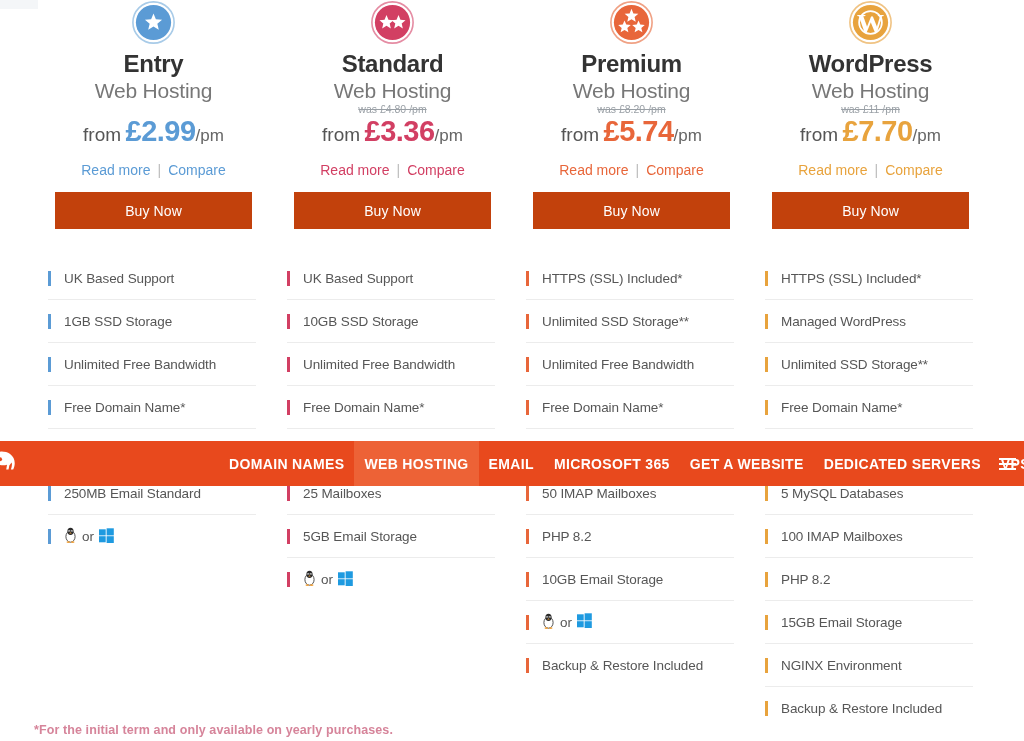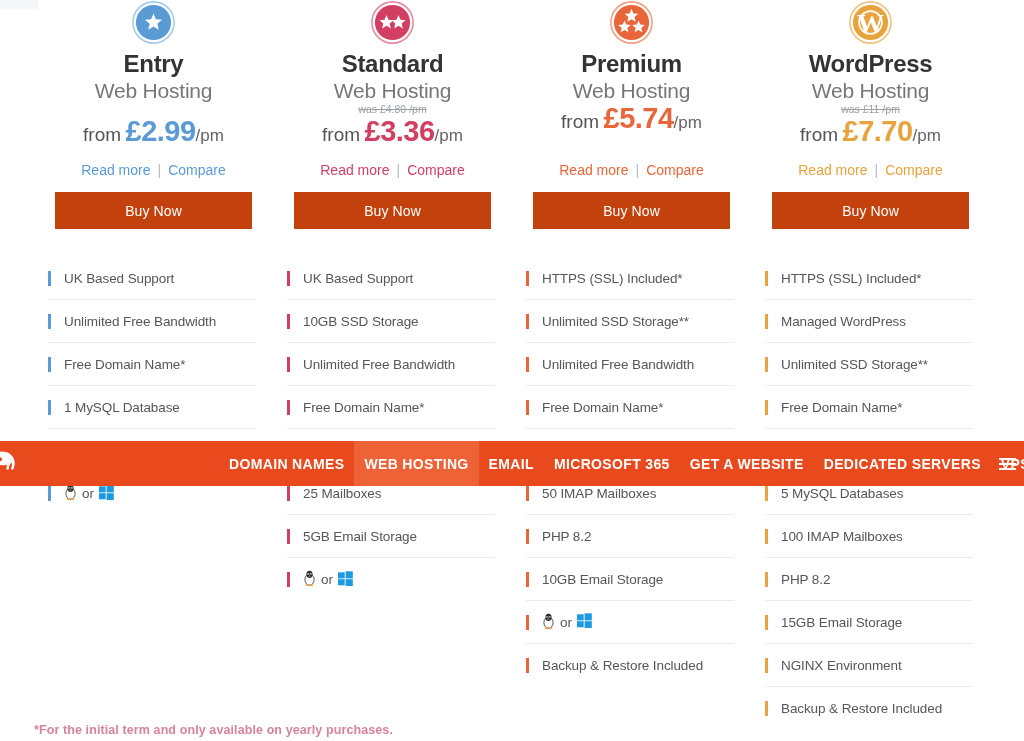--- a/index.html
+++ b/index.html
@@ -296,20 +296,24 @@
           <span class="price-line"><span class="price-from">from</span> <span class="price-amount" style="color:#5b9bd5">£2.99</span><span class="price-pm">/pm</span></span>
         </div>
         <div class="links"><a href="#" style="color:#5b9bd5">Read more</a><span class="sep">|</span><a href="#" style="color:#5b9bd5">Compare</a></div>
         <div class="buy-wrap">
           <button class="buy-btn">Buy Now</button>
         </div>
         <ul class="features">
           <li class="feature">
             <span class="bar" style="background:#5b9bd5"></span>
             <span class="feat-label">UK Based Support</span>
+          </li>
+          <li class="feature">
+            <span class="bar" style="background:#5b9bd5"></span>
+            <span class="feat-label">1GB SSD Storage</span>
           </li>
           <li class="feature">
             <span class="bar" style="background:#5b9bd5"></span>
             <span class="feat-label">Unlimited Free Bandwidth</span>
           </li>
           <li class="feature">
             <span class="bar" style="background:#5b9bd5"></span>
             <span class="feat-label">Free Domain Name*</span>
           </li>
           <li class="feature">
@@ -424,20 +428,21 @@
             <circle cx="21.5" cy="21.5" r="20.6" fill="none" stroke="#f0a184" stroke-width="1.6"></circle>
             <circle cx="21.5" cy="21.5" r="17.6" fill="#e8663a"></circle>
             <polygon points="21.50,7.80 23.40,12.38 28.35,12.78 24.58,16.00 25.73,20.82 21.50,18.24 17.27,20.82 18.42,16.00 14.65,12.78 19.60,12.38" fill="#ffffff"></polygon>
             <polygon points="14.50,19.40 16.25,23.60 20.78,23.96 17.32,26.92 18.38,31.34 14.50,28.97 10.62,31.34 11.68,26.92 8.22,23.96 12.75,23.60" fill="#ffffff"></polygon>
             <polygon points="28.50,19.40 30.25,23.60 34.78,23.96 31.32,26.92 32.38,31.34 28.50,28.97 24.62,31.34 25.68,26.92 22.22,23.96 26.75,23.60" fill="#ffffff"></polygon>
           </svg>
         </div>
         <div class="plan-title">Premium</div>
         <div class="plan-sub">Web Hosting</div>
         <div class="price-block">
+          <span class="was-price">was £8.20 /pm</span>
           <span class="price-line"><span class="price-from">from</span> <span class="price-amount" style="color:#e8663a">£5.74</span><span class="price-pm">/pm</span></span>
         </div>
         <div class="links"><a href="#" style="color:#e8663a">Read more</a><span class="sep">|</span><a href="#" style="color:#e8663a">Compare</a></div>
         <div class="buy-wrap">
           <button class="buy-btn">Buy Now</button>
         </div>
         <ul class="features">
           <li class="feature">
             <span class="bar" style="background:#e8663a"></span>
             <span class="feat-label">HTTPS (SSL) Included*</span>

